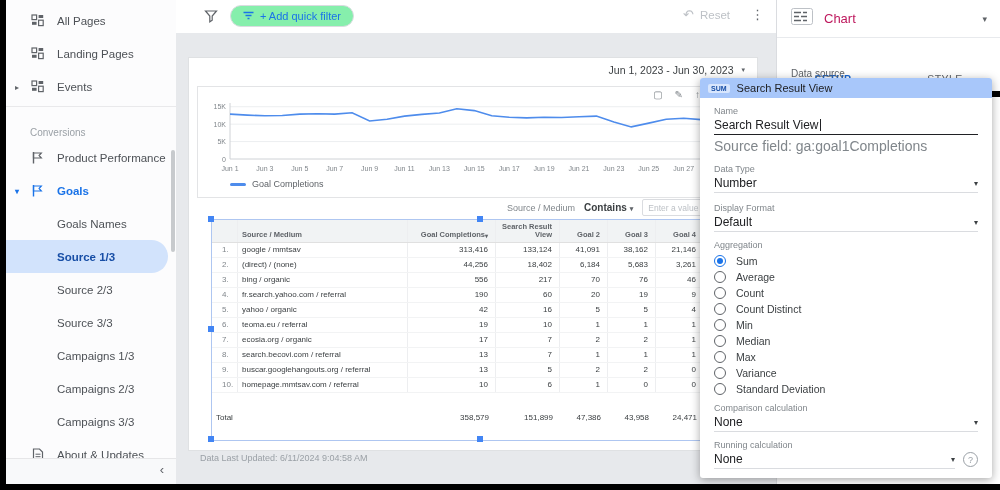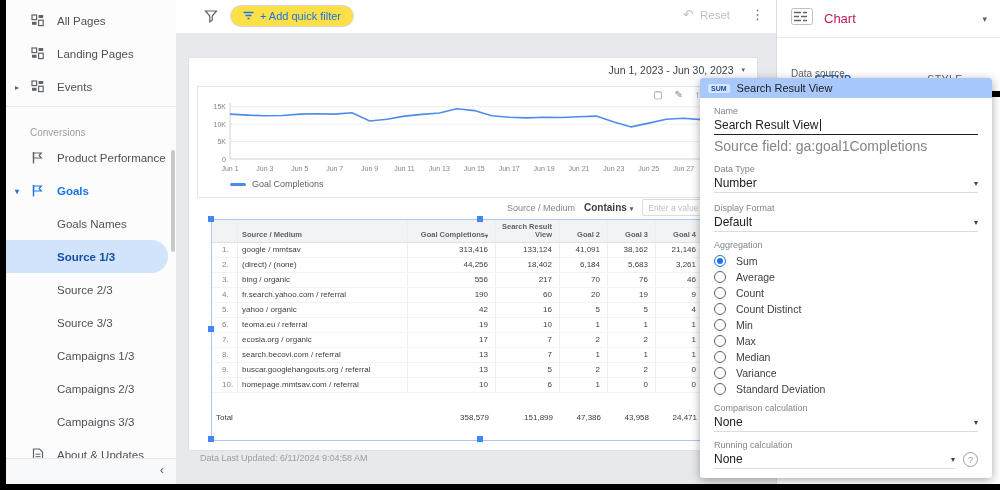--- a/index.html
+++ b/index.html
@@ -17,21 +17,21 @@
   .nav-item.active .caret{color:#1a73e8;}
   .nav-item.selected{background:#d2e3fc;border-radius:0 17px 17px 0;margin-right:8px;color:#174ea6;font-weight:bold;}
   .nav-section{margin-top:3px;border-top:1px solid #e9e9eb;padding:20px 0 3px 24px;font-size:10px;color:#9aa0a6;}
   #sidebar-scrollbar{position:absolute;right:1px;top:150px;width:4px;height:102px;border-radius:2px;background:#c7cacd;}
   #sidebar-footer{position:absolute;left:0;bottom:0;width:100%;height:25px;background:#f8f9fa;border-top:1px solid #e6e6e8;}
   #collapse-chevron{position:absolute;right:12px;top:3px;font-size:13px;color:#5f6368;cursor:pointer;}
 
   
   #topbar{position:absolute;left:170px;top:0;width:600px;height:33px;background:#fff;border-bottom:1px solid #e4e5e7;}
   #funnel-btn{position:absolute;left:28px;top:9px;cursor:pointer;}
-  #quickfilter-pill{position:absolute;left:54px;top:5px;height:20px;border:1px solid #dadce0;border-radius:12px;display:flex;align-items:center;padding:0 12px;gap:6px;color:#1a73e8;font-size:11px;background:#fde047;cursor:pointer;}
+  #quickfilter-pill{position:absolute;left:54px;top:5px;height:20px;border:1px solid #dadce0;border-radius:12px;display:flex;align-items:center;padding:0 12px;gap:6px;color:#1a73e8;font-size:11px;background:#86efac;cursor:pointer;}
   #reset-btn{position:absolute;right:46px;top:7px;display:flex;align-items:center;gap:6px;color:#bdc1c6;font-size:11.5px;cursor:default;}
   #reset-btn .u{font-size:13px;}
   #kebab-btn{position:absolute;right:12px;top:7px;font-size:13px;color:#5f6368;cursor:pointer;}
 
   
   #canvas{position:absolute;left:170px;top:33px;width:600px;height:451px;background:#e7e9ec;}
   #page{position:absolute;left:12px;top:24px;width:568px;height:392px;background:#fff;border:1px solid #dfe1e3;}
   #date-control{position:absolute;top:6px;right:12px;font-size:10.5px;color:#3c4043;cursor:pointer;display:flex;gap:8px;align-items:center;}
   #date-control .dd{font-size:7px;color:#5f6368;}
 
@@ -481,25 +481,25 @@
               <div class="radio-row">
                 <span class="radio"></span>
                 <span class="radio-lbl">Count Distinct</span>
               </div>
               <div class="radio-row">
                 <span class="radio"></span>
                 <span class="radio-lbl">Min</span>
               </div>
               <div class="radio-row">
                 <span class="radio"></span>
+                <span class="radio-lbl">Median</span>
+              </div>
+              <div class="radio-row">
+                <span class="radio"></span>
                 <span class="radio-lbl">Max</span>
-              </div>
-              <div class="radio-row">
-                <span class="radio"></span>
-                <span class="radio-lbl">Median</span>
               </div>
               <div class="radio-row">
                 <span class="radio"></span>
                 <span class="radio-lbl">Variance</span>
               </div>
               <div class="radio-row">
                 <span class="radio"></span>
                 <span class="radio-lbl">Standard Deviation</span>
               </div>
             </div>

